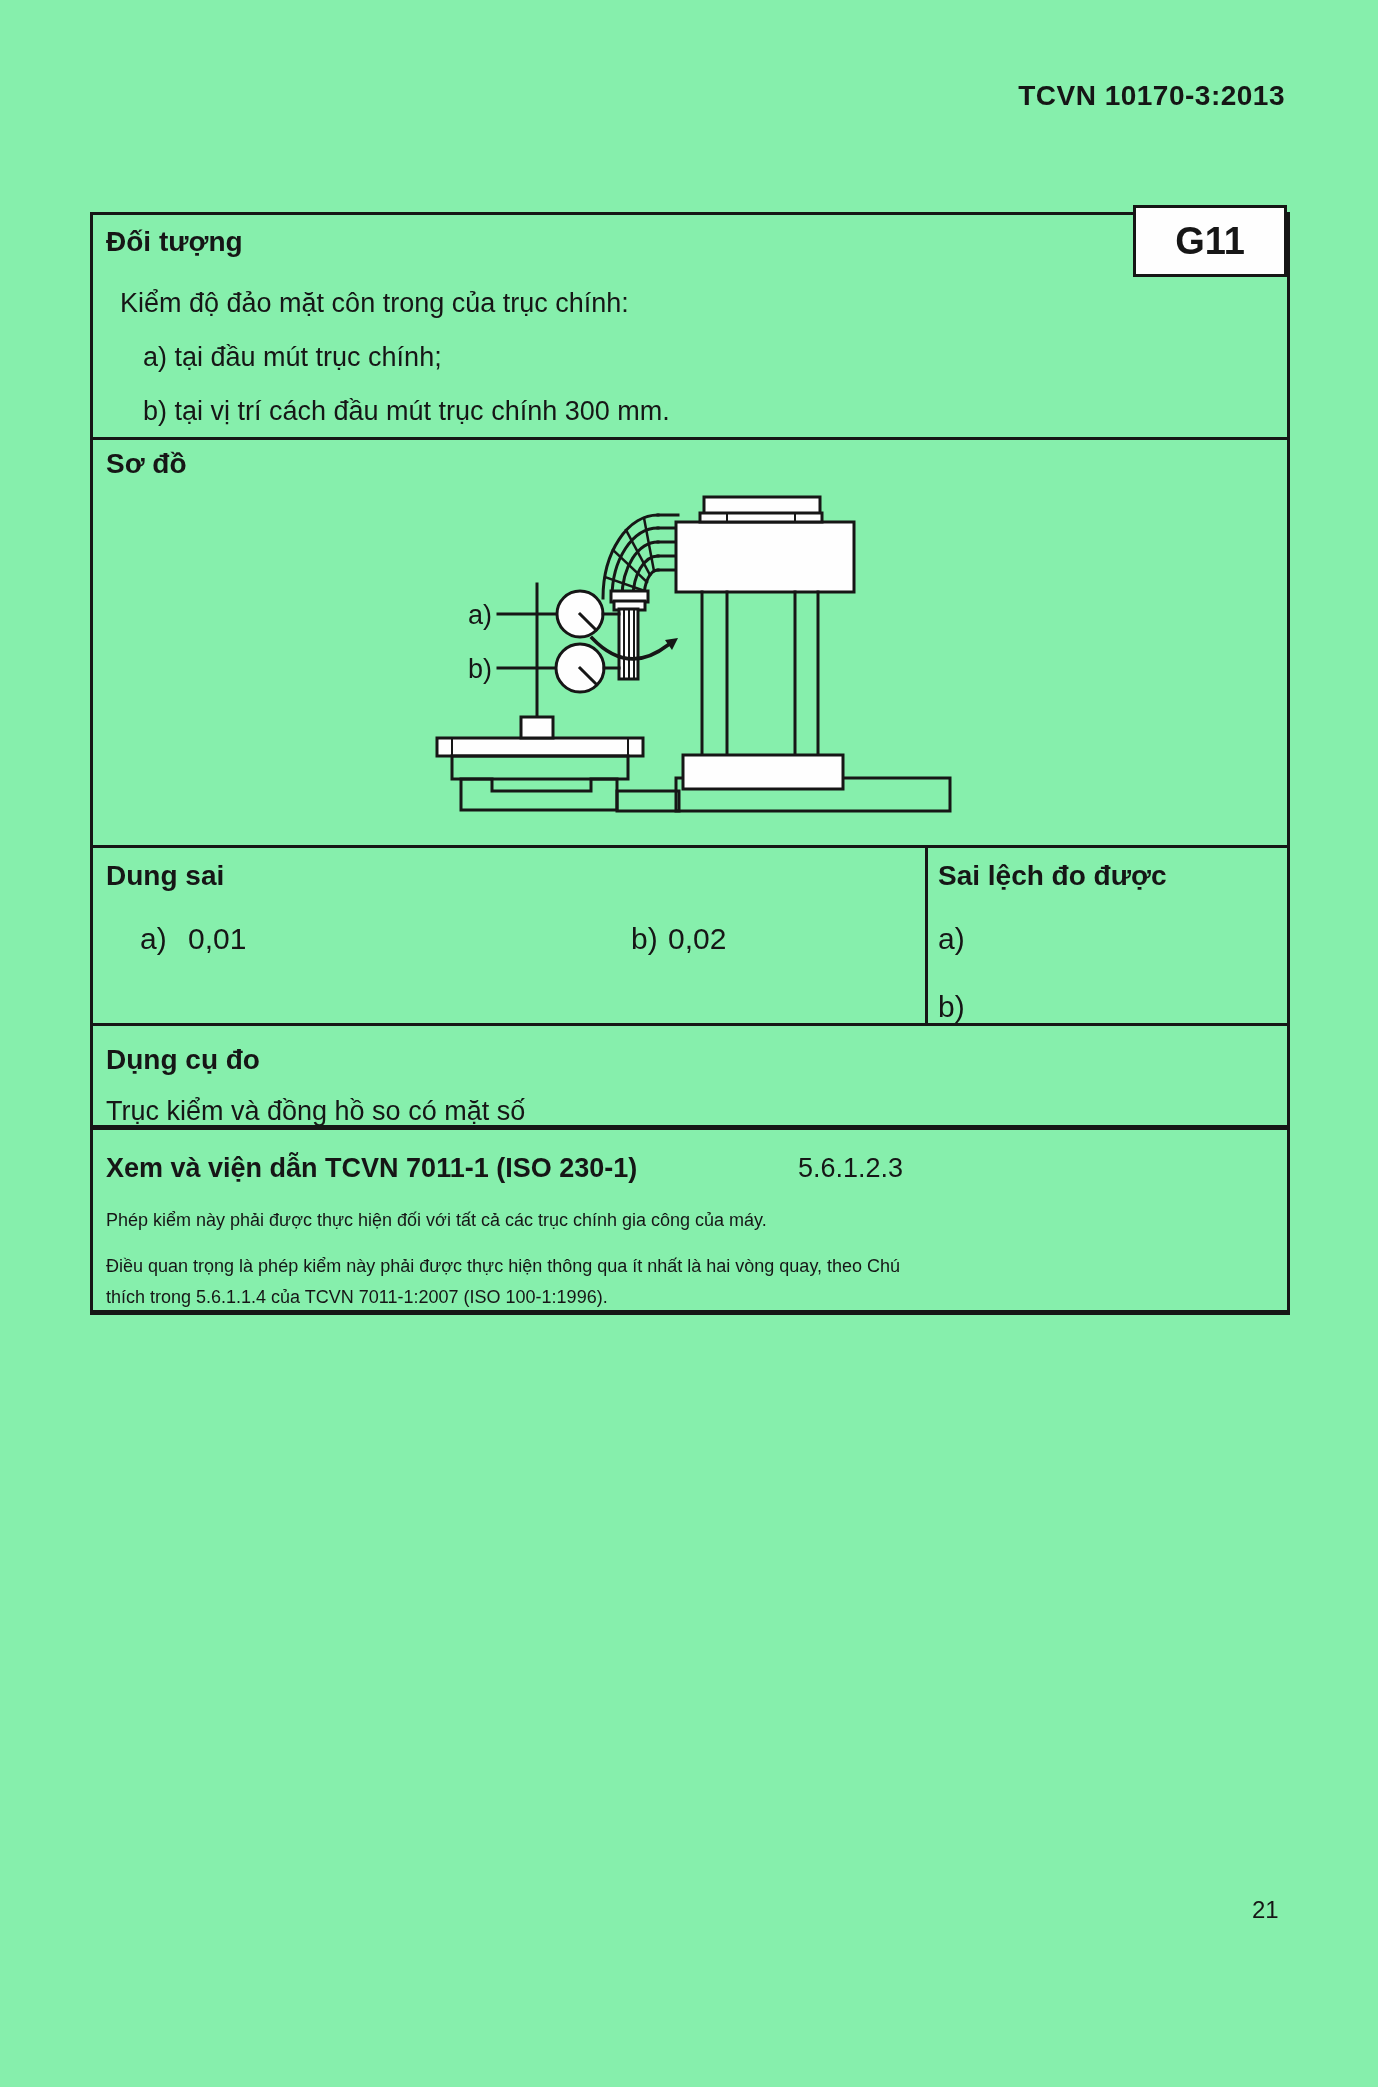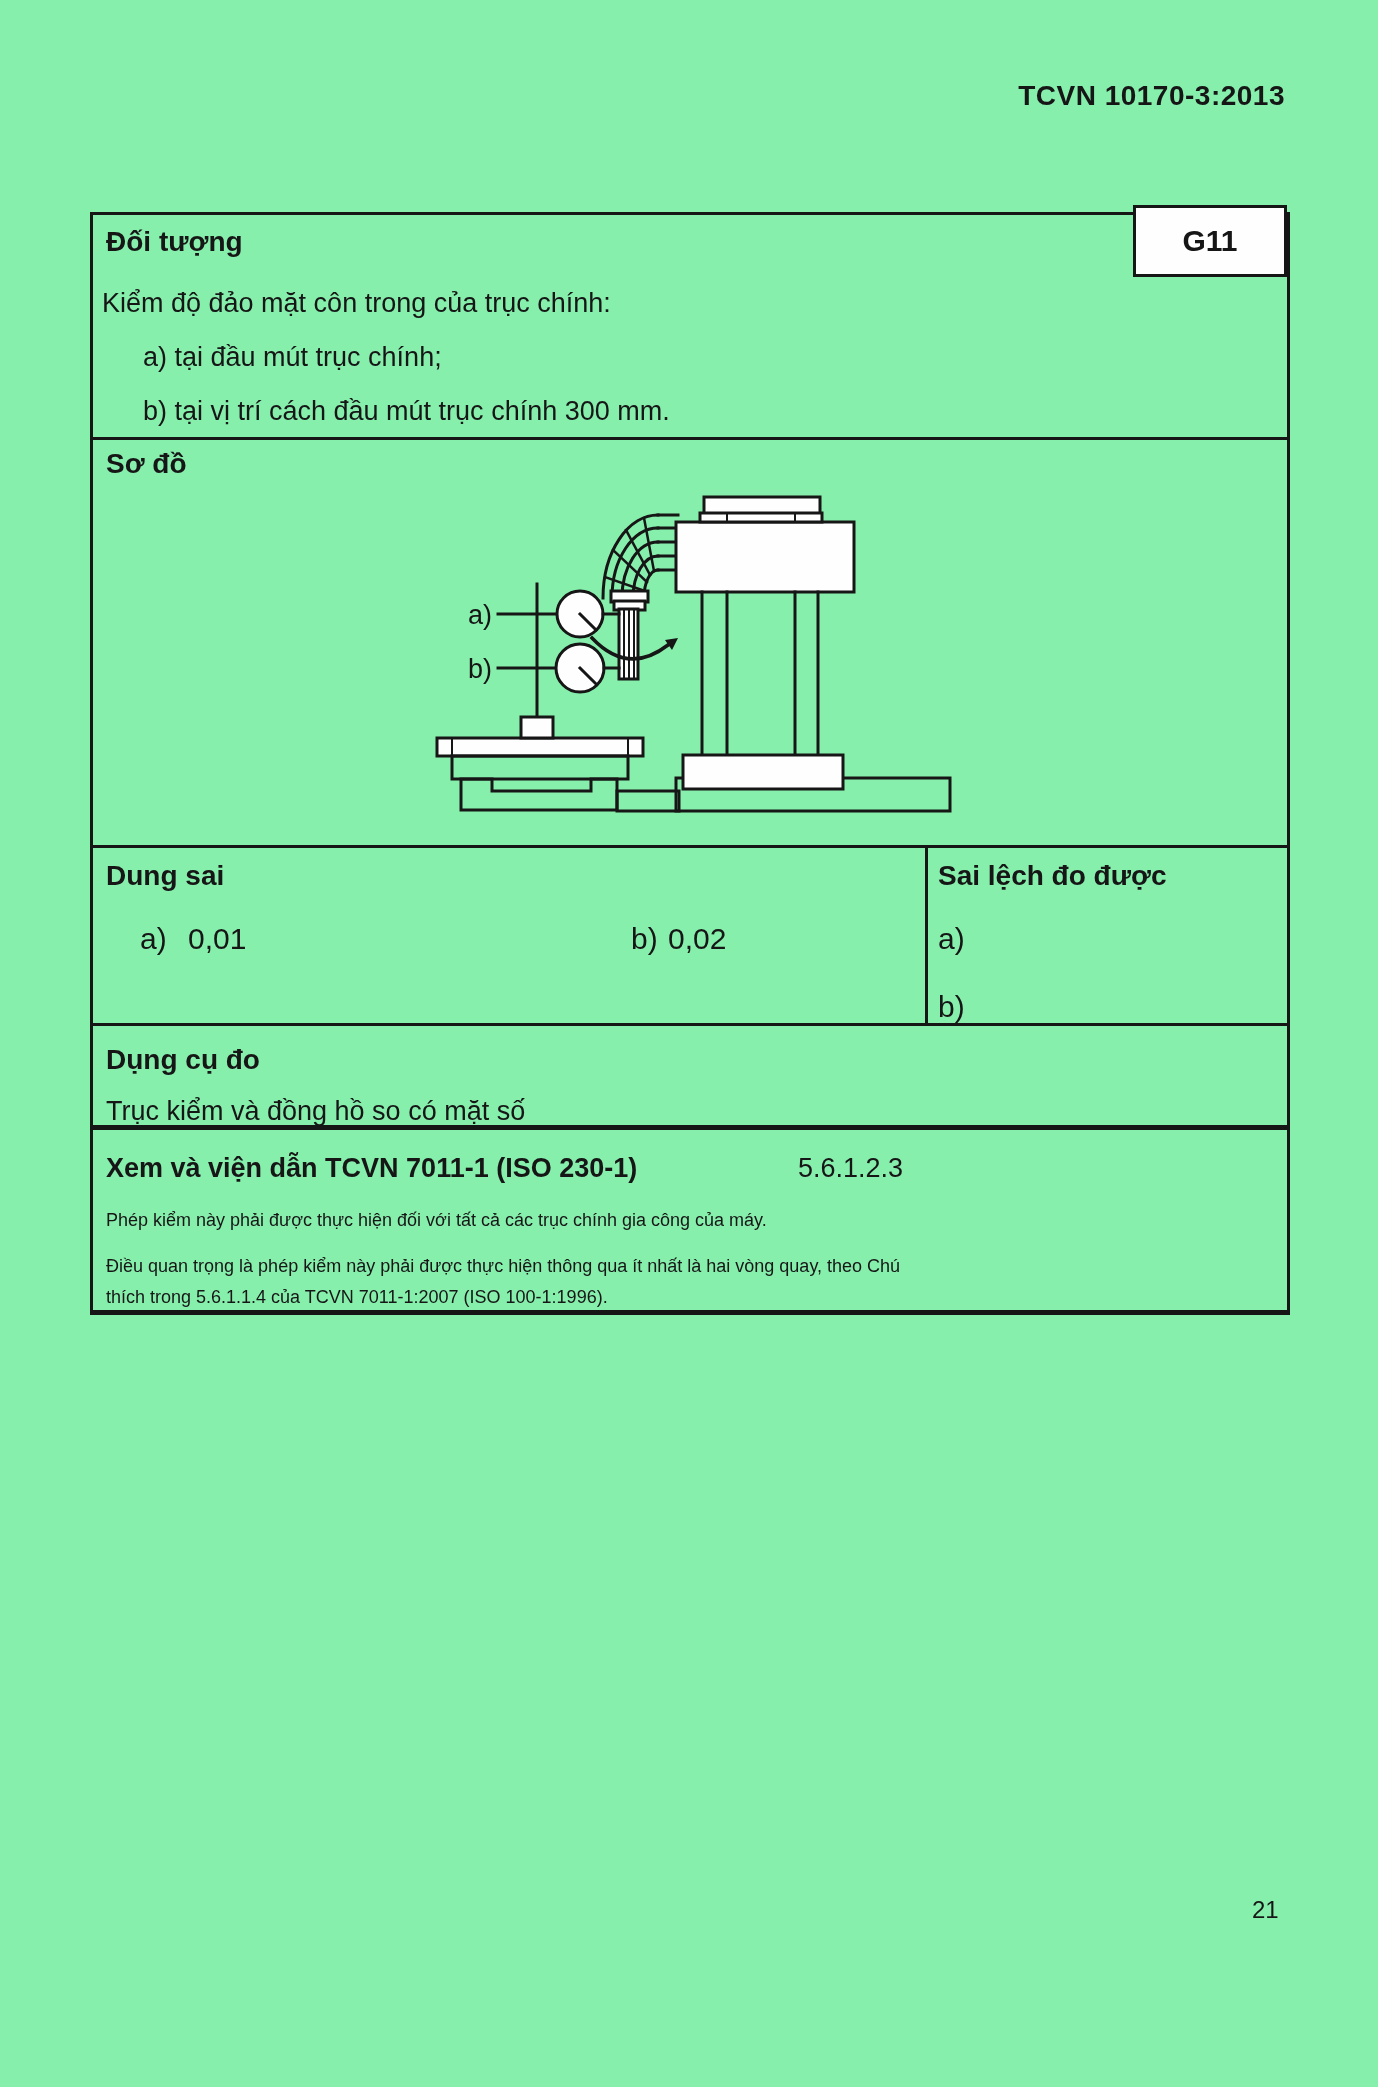--- a/index.html
+++ b/index.html
@@ -23,21 +23,21 @@
     position:absolute;left:90px;top:212px;width:1200px;height:1103px;
     box-sizing:border-box;
     border:3px solid #161616;border-bottom-width:5px;
     background:transparent;
   }
   .hline,.vline{position:absolute;background:#161616;}
   .g11box{
     position:absolute;left:1133px;top:205px;width:154px;height:72px;
     box-sizing:border-box;border:3px solid #161616;background:#fefefe;
     display:flex;align-items:center;justify-content:center;
-    font-size:30px;font-weight:bold;
+    font-size:38px;font-weight:bold;
   }
   svg text{font-family:"Liberation Sans","DejaVu Sans",sans-serif;fill:#161616;}
 </style>
 </head>
 <body>
 
 <div class="page">
 
   <div class="abs hdr" style="right:93px;top:80px;">TCVN 10170-3:2013</div>
 
@@ -47,21 +47,21 @@
   <div class="hline" style="left:93px;top:845px;width:1194px;height:3px;"></div>
   <div class="hline" style="left:93px;top:1023px;width:1194px;height:3px;"></div>
   <div class="hline" style="left:93px;top:1125px;width:1194px;height:5px;"></div>
   <div class="vline" style="left:925px;top:848px;width:3px;height:175px;"></div>
 
   <div class="g11box">
     <span>G11</span>
   </div>
 
   <div class="abs h1" style="left:106px;top:226px;">Đối tượng</div>
-  <div class="abs t" style="left:102px;top:288px;">Kiểm độ đảo mặt côn trong của trục chính:</div>
+  <div class="abs t" style="left:120px;top:288px;">Kiểm độ đảo mặt côn trong của trục chính:</div>
   <div class="abs t" style="left:143px;top:342px;">a) tại đầu mút trục chính;</div>
   <div class="abs t" style="left:143px;top:396px;">b) tại vị trí cách đầu mút trục chính 300 mm.</div>
 
   <div class="abs h1" style="left:106px;top:448px;">Sơ đồ</div>
 
   <svg viewBox="430 485 530 335" style="position:absolute;left:430px;top:485px;width:530px;height:335px;">
     <g stroke="#161616" stroke-width="3" fill="none" stroke-linecap="square">
 
       <g>
         <path d="M644,598 A14 28 0 0 1 658,570"></path>

